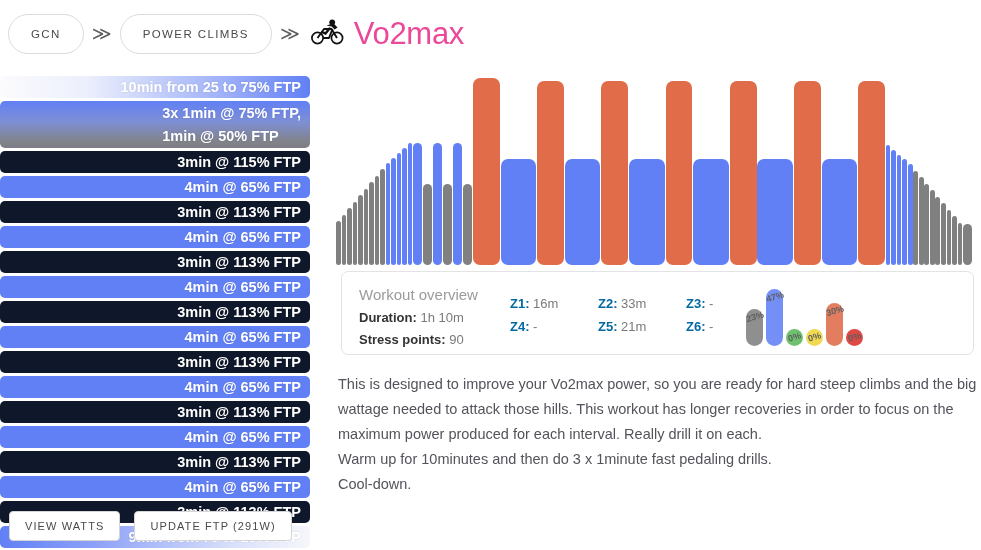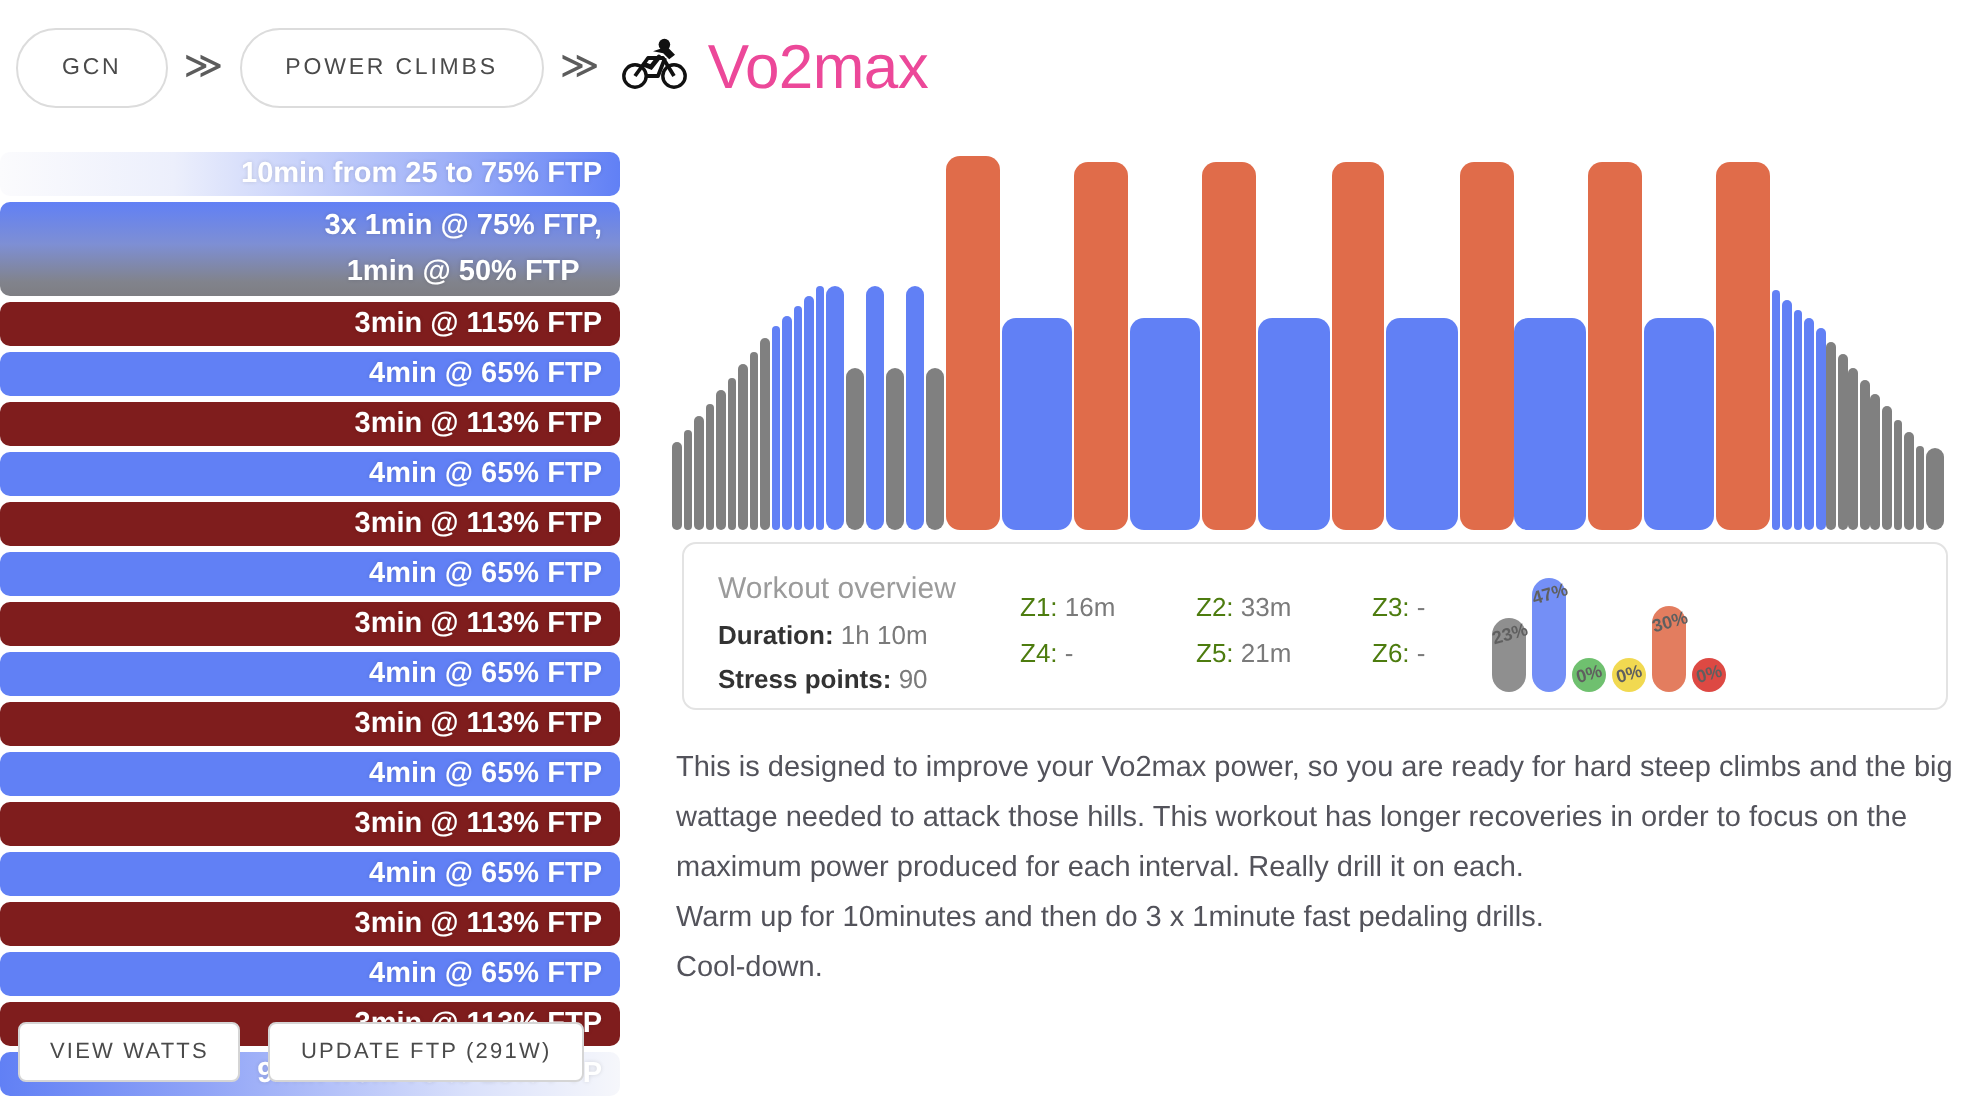--- a/index.html
+++ b/index.html
@@ -75,27 +75,27 @@
     justify-content: flex-end;
     box-sizing: border-box;
     padding-right: 9px;
     cursor: pointer;
     overflow: hidden;
   }
   .ivl .lbl {
     font-size: 14.5px;
     font-weight: bold;
     color: #ffffff;
-    text-align: center;
+    text-align: left;
     line-height: 1.55;
     text-shadow: 0 0 2px rgba(0,0,0,0.13);
     white-space: pre-line;
   }
   .ivl.blue   { background: #6180f5; }
-  .ivl.orange { background: #7f1d1d; }
+  .ivl.orange { background: #0f172a; }
   .ivl.warmup {
     background: linear-gradient(to right, #fbfbfd 0%, #eceffc 28%, #9fb1f8 72%, #6180f5 100%);
   }
   .ivl.cooldown {
     background: linear-gradient(to right, #6180f5 0%, #8fa3f7 32%, #d9e0fb 75%, #f6f7fb 100%);
   }
   .ivl.rampdown-gray {
     background: linear-gradient(to bottom, #6180f5 0%, #7e8fd4 45%, #81838c 85%, #7e7e83 100%);
   }
 
@@ -173,21 +173,21 @@
     display: grid;
     grid-template-columns: 88px 88px 60px;
     margin-top: 7px;
   }
   .zone-cell {
     font-size: 13px;
     color: #7a7a7a;
     line-height: 1.75;
     white-space: nowrap;
   }
-  .zone-cell b { color: #4d7c0f; font-weight: normal; }
+  .zone-cell b { color: #0369a1; font-weight: bold; }
 
   
   #zone-dist {
     position: absolute;
     left: 404px; top: 10px;
     width: 118px; height: 64px;
     display: flex;
     align-items: flex-end;
     gap: 3px;
   }

